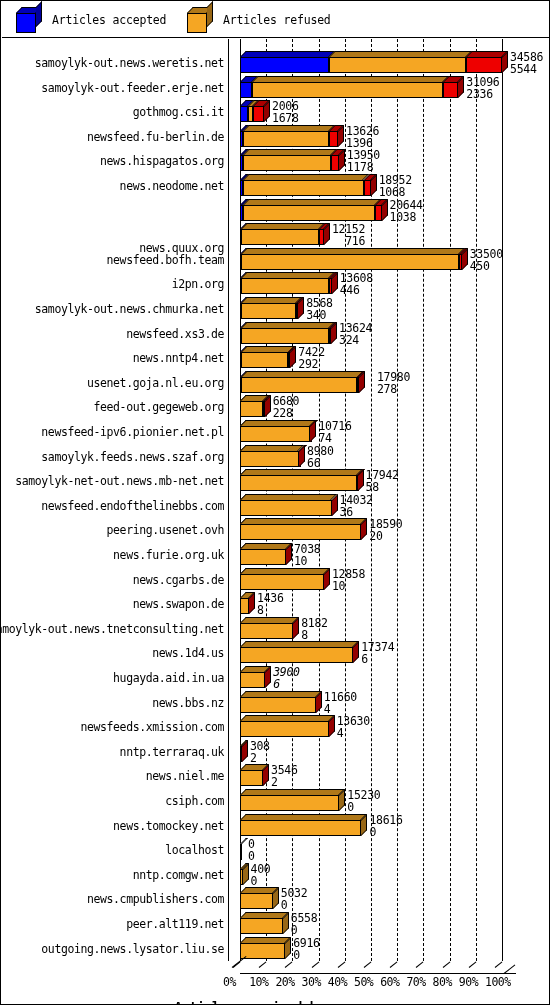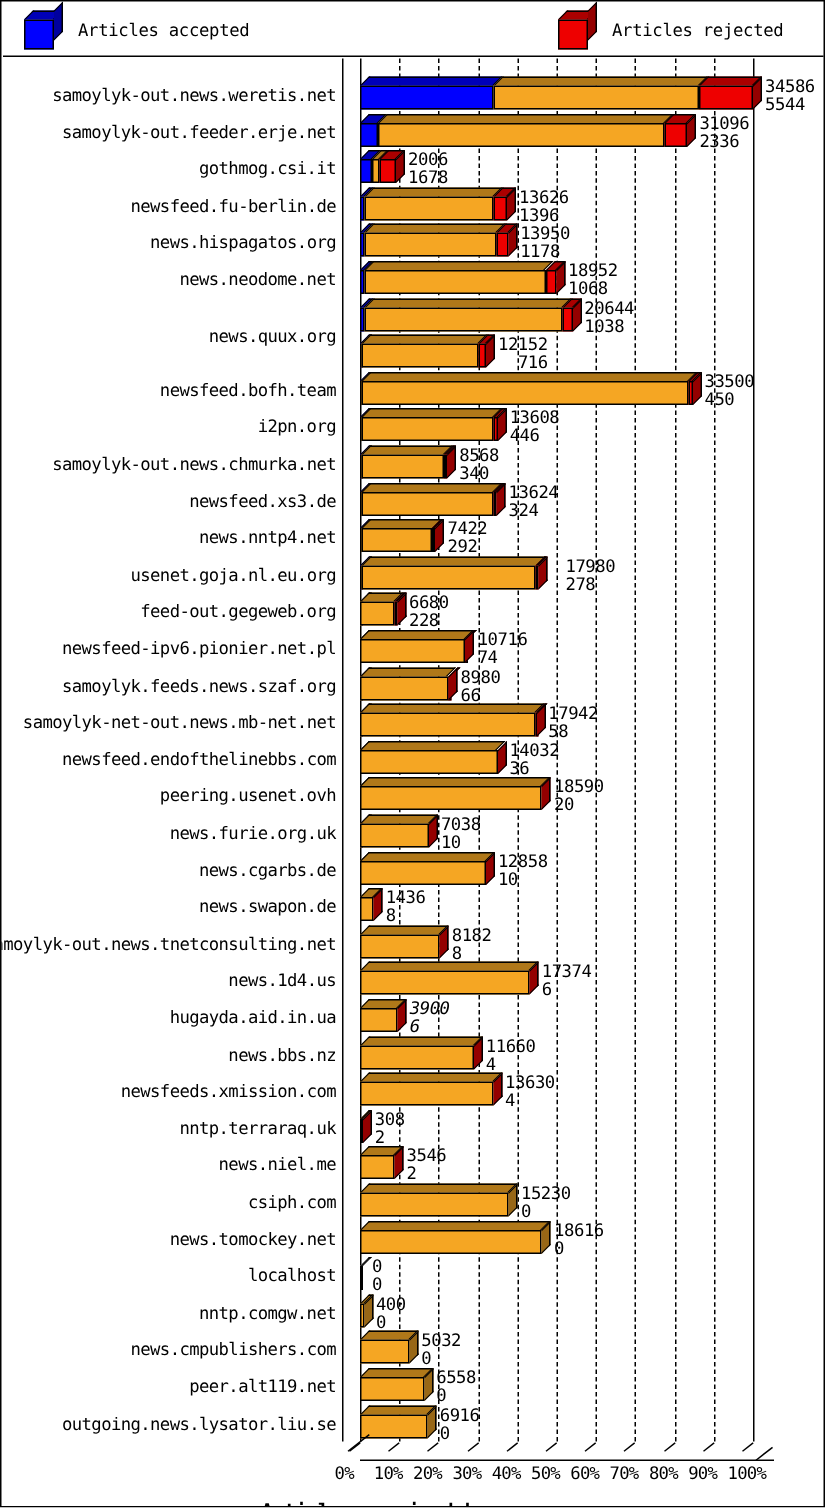--- a/index.html
+++ b/index.html
@@ -51,39 +51,39 @@
 
   <div id="legend">
       <div class="lg" style="left: 14px;">
         <span class="cube">
           <i class="top" style="background: rgb(0, 0, 184);"></i>
           <i class="side" style="background: rgb(0, 0, 158);"></i>
           <i class="face" style="background: rgb(0, 0, 255);"></i>
         </span>
         <span class="txt">Articles accepted</span>
       </div>
-      <div class="lg" style="left: 370px;">
+      <div class="lg" style="left: 185px;">
         <span class="cube">
-          <i class="top" style="background: rgb(171, 0, 0);"></i>
-          <i class="side" style="background: rgb(148, 0, 0);"></i>
-          <i class="face" style="background: rgb(238, 0, 0);"></i>
+          <i class="top" style="background: rgb(176, 120, 25);"></i>
+          <i class="side" style="background: rgb(152, 103, 22);"></i>
+          <i class="face" style="background: rgb(245, 166, 35);"></i>
         </span>
-        <span class="txt">Articles rejected</span>
+        <span class="txt">Articles refused</span>
       </div>
     </div>
 
   <div id="plot">
     <div id="labels">
         <div class="ylab" style="top: 17px;">samoylyk-out.news.weretis.net</div>
         <div class="ylab" style="top: 41.6px;">samoylyk-out.feeder.erje.net</div>
         <div class="ylab" style="top: 66.2px;">gothmog.csi.it</div>
         <div class="ylab" style="top: 90.8px;">newsfeed.fu-berlin.de</div>
         <div class="ylab" style="top: 115.4px;">news.hispagatos.org</div>
         <div class="ylab" style="top: 140px;">news.neodome.net</div>
-        <div class="ylab" style="top: 178px;">news.quux.org</div>
+        <div class="ylab" style="top: 202px;">news.quux.org</div>
         <div class="ylab" style="top: 213.8px;">newsfeed.bofh.team</div>
         <div class="ylab" style="top: 238.4px;">i2pn.org</div>
         <div class="ylab" style="top: 263px;">samoylyk-out.news.chmurka.net</div>
         <div class="ylab" style="top: 287.6px;">newsfeed.xs3.de</div>
         <div class="ylab" style="top: 312.2px;">news.nntp4.net</div>
         <div class="ylab" style="top: 336.8px;">usenet.goja.nl.eu.org</div>
         <div class="ylab" style="top: 361.4px;">feed-out.gegeweb.org</div>
         <div class="ylab" style="top: 386px;">newsfeed-ipv6.pionier.net.pl</div>
         <div class="ylab" style="top: 410.6px;">samoylyk.feeds.news.szaf.org</div>
         <div class="ylab" style="top: 435.2px;">samoylyk-net-out.news.mb-net.net</div>

